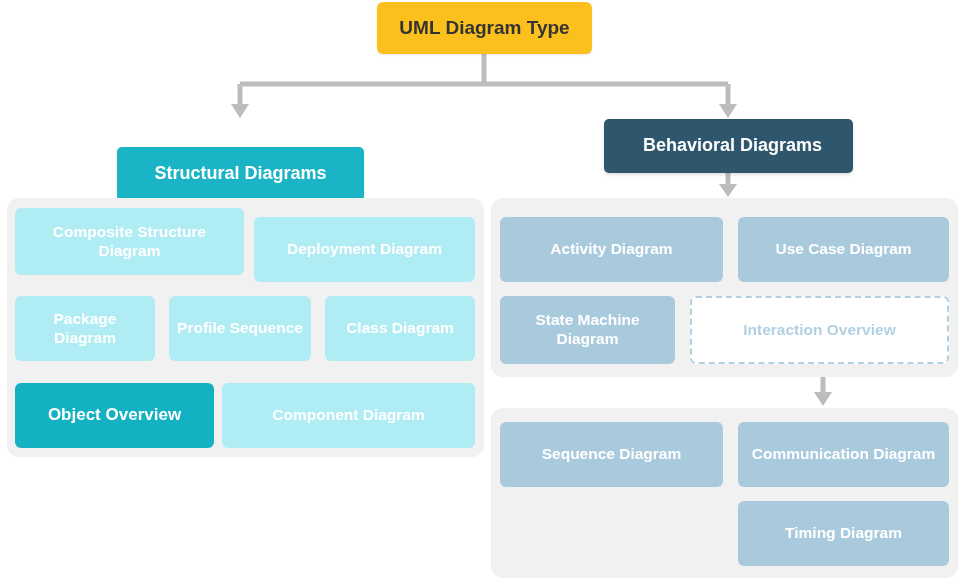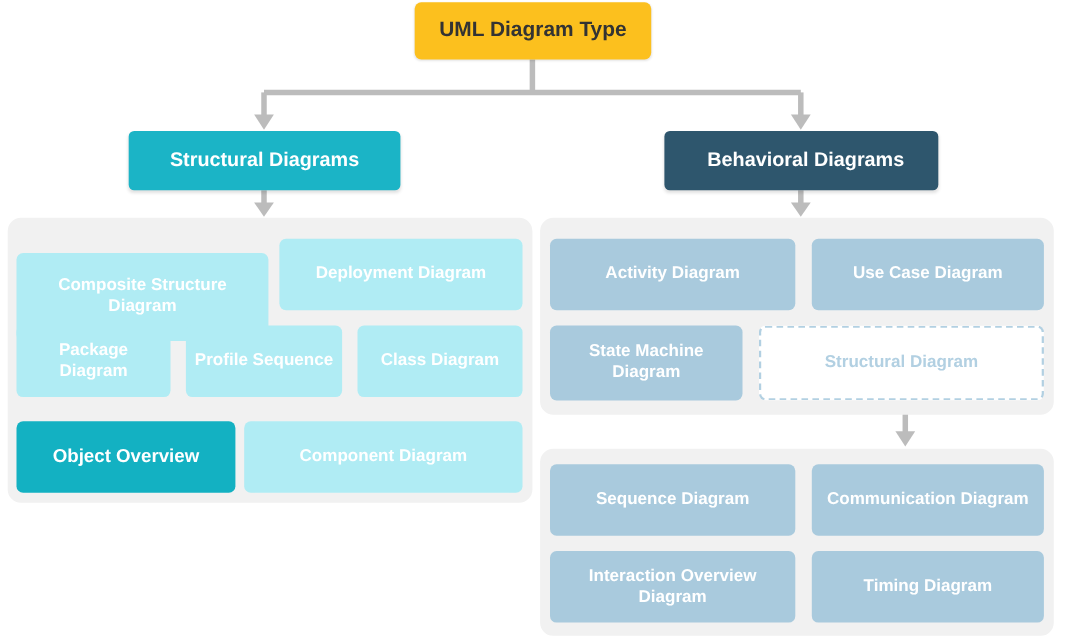--- a/index.html
+++ b/index.html
@@ -52,20 +52,21 @@
     border-radius: 6px;
     box-shadow: 0 1px 2px rgba(0,0,0,0.10);
   }
 
   
   .node.branch-structural {
     background: #1bb4c6;
     font-size: 18px;
     border-radius: 5px;
     box-shadow: 0 2px 3px rgba(0,0,0,0.12);
+    margin-top: 28px;
   }
   .node.branch-behavioral {
     background: #2e566d;
     font-size: 18px;
     border-radius: 5px;
     box-shadow: 0 2px 3px rgba(0,0,0,0.12);
   }
 
   
   .panel {
@@ -132,21 +133,21 @@
   </svg>
 
   <div class="node root" style="left:377px; top:2px; width:215px; height:52px;">UML Diagram Type</div>
 
   <div class="node branch-structural" style="left:117px; top:119px; width:247px; height:54px;">Structural Diagrams</div>
 
   <div class="node branch-behavioral" style="left:604px; top:119px; width:249px; height:54px;padding-left:16px;">Behavioral Diagrams</div>
 
   <div class="panel" style="left:7px; top:198px; width:477px; height:259px;">
 
-    <div class="chip cyan" style="left:8px; top:32px; width:229px; height:80px;">Composite Structure Diagram</div>
+    <div class="chip cyan" style="left:8px; top:10px; width:229px; height:67px;">Composite Structure Diagram</div>
 
     <div class="chip cyan" style="left:247px; top:19px; width:221px; height:65px;">Deployment Diagram</div>
 
     <div class="chip cyan" style="left:8px; top:98px; width:140px; height:65px;">Package Diagram</div>
 
     <div class="chip cyan" style="left:162px; top:98px; width:142px; height:65px;">Profile Sequence</div>
 
     <div class="chip cyan" style="left:318px; top:98px; width:150px; height:65px;">Class Diagram</div>
 
     <div class="chip cyan-solid" style="left:8px; top:185px; width:199px; height:65px; font-size:17px;">Object Overview</div>
@@ -155,27 +156,26 @@
   </div>
 
   <div class="panel" style="left:491px; top:198px; width:467px; height:179px;">
 
     <div class="chip blue" style="left:9px; top:19px; width:223px; height:65px;">Activity Diagram</div>
 
     <div class="chip blue" style="left:247px; top:19px; width:211px; height:65px;">Use Case Diagram</div>
 
     <div class="chip blue" style="left:9px; top:98px; width:175px; height:68px;">State Machine Diagram</div>
 
-    <div class="chip dashed" style="left:199px; top:98px; width:259px; height:68px;">Structural Diagram</div>
+    <div class="chip dashed" style="left:199px; top:98px; width:259px; height:68px;">Interaction Overview</div>
   </div>
 
   <div class="panel" style="left:491px; top:408px; width:467px; height:170px;">
 
     <div class="chip blue" style="left:9px; top:14px; width:223px; height:65px;">Sequence Diagram</div>
 
     <div class="chip blue" style="left:247px; top:14px; width:211px; height:65px;">Communication Diagram</div>
 
-    <div class="chip blue" style="left:9px; top:93px; width:223px; height:65px;">Interaction Overview Diagram</div>
 
     <div class="chip blue" style="left:247px; top:93px; width:211px; height:65px;">Timing Diagram</div>
   </div>
 
 </div>
 
 </body></html>

